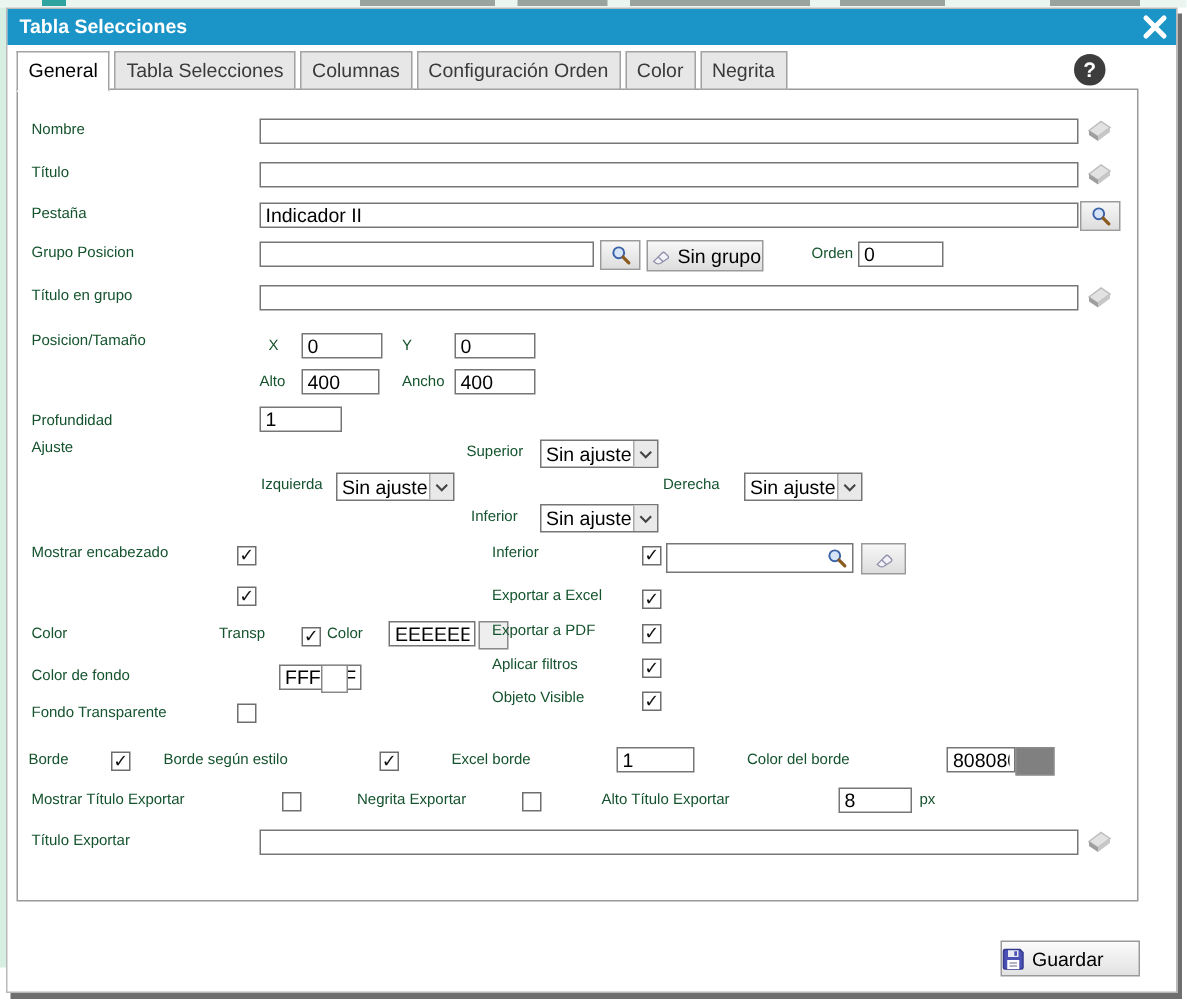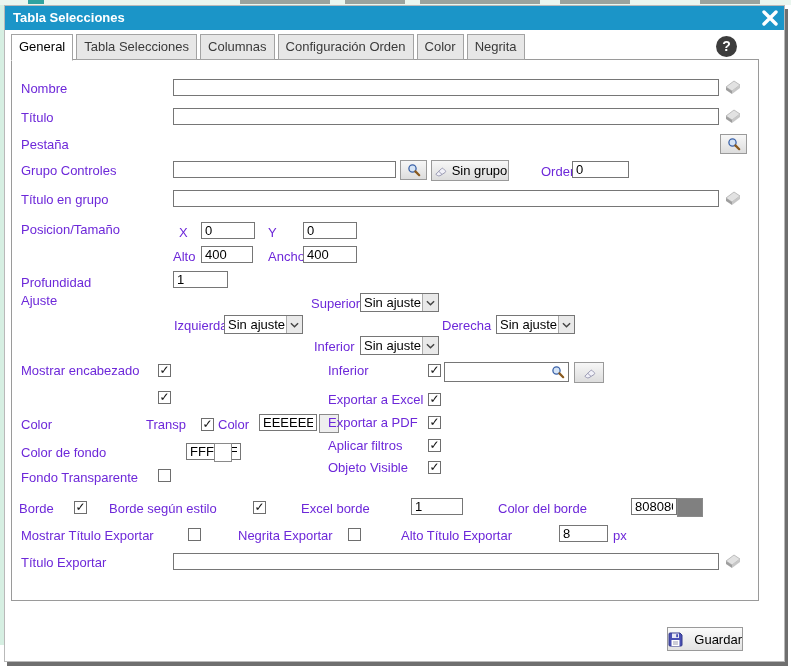--- a/index.html
+++ b/index.html
@@ -20,36 +20,36 @@
     color:#3a3a3a; font-size:13px; margin-right:3px; white-space:nowrap; cursor:pointer; }
   .tab.active { background:#ffffff; color:#000; height:27px; border-bottom:1px solid #ffffff; }
 
   .help { position:absolute; left:711px; top:30px; width:21px; height:21px; border-radius:50%;
     background:#3d3d3d; color:#ffffff; font-size:14px; font-weight:bold; text-align:center;
     line-height:21px; z-index:4; cursor:pointer; }
 
   .panel { position:absolute; left:6px; top:53px; width:748px; height:542px;
     border:1px solid #9a9a9a; background:#ffffff; }
 
-  .lbl { position:absolute; font-size:13px; color:#6d28d9; white-space:nowrap; }
+  .lbl { position:absolute; font-size:10px; color:#14532d; white-space:nowrap; }
   .inp { position:absolute; height:17px; border:1px solid #767676; background:#fff;
     font-family:"Liberation Sans", sans-serif; font-size:13px; padding:0 3px; }
   .cb { position:absolute; width:13px; height:13px; border:1px solid #6e6e6e; background:#fff;
     font-size:12px; line-height:11px; text-align:center; color:#111; cursor:pointer; }
   .sel { position:absolute; height:19px; border:1px solid #767676; background:#fff; display:flex;
     align-items:center; font-size:13px; padding-left:3px; cursor:pointer; }
   .sel .arrow { margin-left:auto; width:16px; align-self:stretch; background:#e9e9e9;
     border-left:1px solid #ababab; display:flex; align-items:center; justify-content:center; }
   .btn { position:absolute; border:1px solid #9a9a9a; background:linear-gradient(#f7f7f7,#dddddd);
     display:flex; align-items:center; justify-content:center; font-size:13px; gap:4px; cursor:pointer; }
   .swatch { position:absolute; border:1px solid #8a8a8a; }
   .iconabs { position:absolute; }
   .mag-in { position:absolute; } 
-  .footer-btn { position:absolute; left:662px; top:621px; width:76px; height:24px; border:1px solid #9a9a9a;
-    background:linear-gradient(#fbfbfb,#e2e2e2); display:flex; align-items:center; justify-content:space-between;
+  .footer-btn { position:absolute; left:662px; top:621px; width:93px; height:24px; border:1px solid #9a9a9a;
+    background:linear-gradient(#fbfbfb,#e2e2e2); display:flex; align-items:center; justify-content:flex-start;
     gap:5px; font-size:13px; cursor:pointer; }
 </style>
 </head>
 <body>
 
 <div class="bg-top">
   <span class="frag" style="left:28px;width:16px;background:#2fa3a0"></span>
   <span class="frag" style="left:240px;width:90px"></span>
   <span class="frag" style="left:345px;width:60px"></span>
   <span class="frag" style="left:420px;width:120px"></span>
@@ -96,28 +96,29 @@
     <input class="inp" style="left: 161px; top: 48px; width: 546px;" value="">
     <span class="iconabs" style="left:711px;top:48px">
       <svg width="19" height="17" viewBox="0 0 19 17">
           <path d="M3 8 L11 2 L17 6 L9 12 Z" fill="#e2e2e2" stroke="#bdbdbd"></path>
           <path d="M3 8 L3 11 L9 15 L9 12 Z" fill="#9e9e9e"></path>
           <path d="M17 6 L17 9 L9 15 L9 12 Z" fill="#c7c7c7"></path>
         </svg>
     </span>
 
     <span class="lbl" style="left:9px;top:77px">Pestaña</span>
+    <input class="inp" style="left: 161px; top: 75px; width: 546px;" value="Indicador II">
     <span class="btn" style="left:708px;top:74px;width:27px;height:20px">
       <svg width="14" height="14" viewBox="0 0 14 14">
           <circle cx="5.5" cy="5.5" r="3.6" fill="#d5e4f6" stroke="#3b62a8" stroke-width="1.3"></circle>
           <line x1="8.4" y1="8.4" x2="12.2" y2="12.2" stroke="#8a5a1e" stroke-width="2.2" stroke-linecap="round"></line>
         </svg>
     </span>
 
-    <span class="lbl" style="left:9px;top:103px">Grupo Controles</span>
+    <span class="lbl" style="left:9px;top:103px">Grupo Posicion</span>
     <input class="inp" style="left: 161px; top: 101px; width: 223px;" value="">
     <span class="btn" style="left:388px;top:100px;width:27px;height:20px">
       <svg width="14" height="14" viewBox="0 0 14 14">
           <circle cx="5.5" cy="5.5" r="3.6" fill="#d5e4f6" stroke="#3b62a8" stroke-width="1.3"></circle>
           <line x1="8.4" y1="8.4" x2="12.2" y2="12.2" stroke="#8a5a1e" stroke-width="2.2" stroke-linecap="round"></line>
         </svg>
     </span>
     <span class="btn" style="left:419px;top:100px;width:78px;height:21px">
       <svg width="15" height="12" viewBox="0 0 16 12">
           <path d="M3 9.5 L9 3.5 Q10 2.5 11 3.5 L13 5.5 Q14 6.5 13 7.5 L7.5 11 Q6 11.6 4.8 10.8 Z" fill="#f1f1f8" stroke="#8d8da8" stroke-width="0.9"></path>

